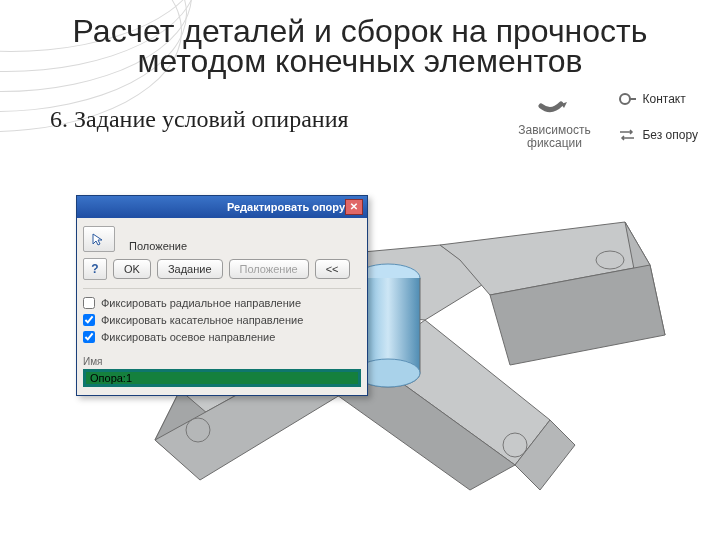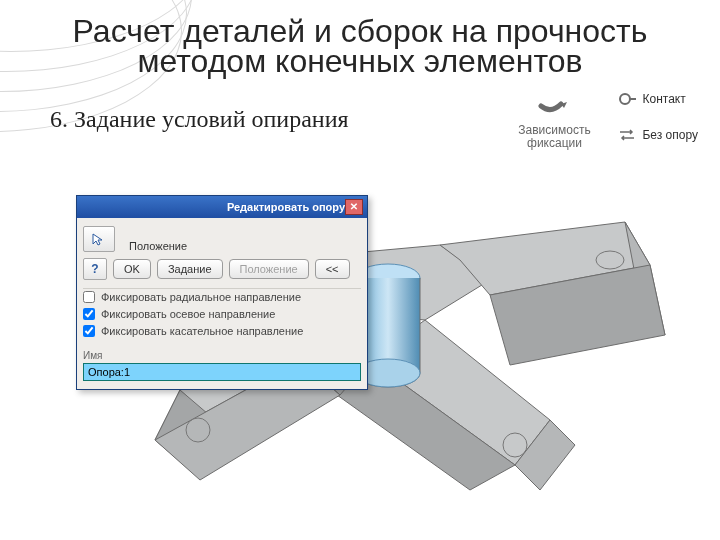--- a/index.html
+++ b/index.html
@@ -36,25 +36,25 @@
   .dlg .bar{background:linear-gradient(#3a73c8,#1f4ea3);color:#fff;font-size:11px;font-weight:bold;padding:3px 4px;display:flex;justify-content:flex-end;align-items:center}
   .dlg .bar .x{width:16px;height:14px;background:#e06767;border:1px solid #8b2e2e;display:flex;align-items:center;justify-content:center;color:#fff;font-size:10px;line-height:1}
   .dlg .body{padding:8px 6px}
   .dlg .toprow{display:flex;align-items:flex-end;gap:14px;margin-bottom:6px}
   .dlg .toprow .tool{width:30px;height:24px;border:1px solid #a7a7a7;background:linear-gradient(#fff,#e6e6e6);border-radius:2px;display:flex;align-items:center;justify-content:center;color:#2b5aa0;font-size:12px}
   .dlg .toprow .lbl{font-size:11px;color:#333}
   .dlg .row2{display:flex;align-items:center;gap:6px;margin-bottom:8px}
   .dlg .q{width:22px;height:20px;border:1px solid #a7a7a7;background:linear-gradient(#fff,#e6e6e6);border-radius:2px;display:flex;align-items:center;justify-content:center;color:#2b5aa0;font-weight:bold;font-size:12px}
   .dlg button{height:20px;padding:0 10px;border:1px solid #9b9b9b;background:linear-gradient(#fff,#e7e7e7);border-radius:4px;font-size:11px;color:#333;cursor:pointer}
   .dlg button:disabled{color:#a0a0a0}
-  .dlg .checks{border-top:1px solid #d0cec9;padding-top:2px;display:flex;flex-direction:column;gap:5px}
+  .dlg .checks{border-top:1px solid #d0cec9;padding-top:8px;display:flex;flex-direction:column;gap:5px}
   .dlg label{display:flex;align-items:center;gap:6px;font-size:11px;color:#444}
   .dlg input[type=checkbox]{width:12px;height:12px;margin:0}
   .dlg .fname{margin-top:8px;font-size:10px;color:#666}
-  .dlg .fname input{width:100%;height:18px;border:1px solid #0f766e;background:#7dd3fc;font-size:11px;padding:0 4px;box-sizing:border-box;margin-top:2px}
+  .dlg .fname input{width:100%;height:18px;border:3px solid #0f766e;background:#15803d;font-size:11px;padding:0 4px;box-sizing:border-box;margin-top:2px}
 </style>
 </head>
 <body>
 
 <div class="slide">
   <div class="deco">
     <span class="d1"></span>
       <span class="d2"></span>
       <span class="d3"></span>
       <span class="d4"></span>
@@ -147,25 +147,25 @@
         <button disabled="">Положение</button>
         <button>&lt;&lt;</button>
       </div>
       <div class="checks">
         <label>
           <input type="checkbox" style="">
           <span>Фиксировать радиальное направление</span>
         </label>
         <label>
           <input type="checkbox" checked="" style="">
-          <span>Фиксировать осевое направление</span>
+          <span>Фиксировать касательное направление</span>
         </label>
         <label>
           <input type="checkbox" checked="" style="">
-          <span>Фиксировать касательное направление</span>
+          <span>Фиксировать осевое направление</span>
         </label>
         <div class="fname">
           <span>Имя</span>
           <input type="text" value="Опора:1" style="">
         </div>
       </div>
     </div>
   </div>
 </div>
 

